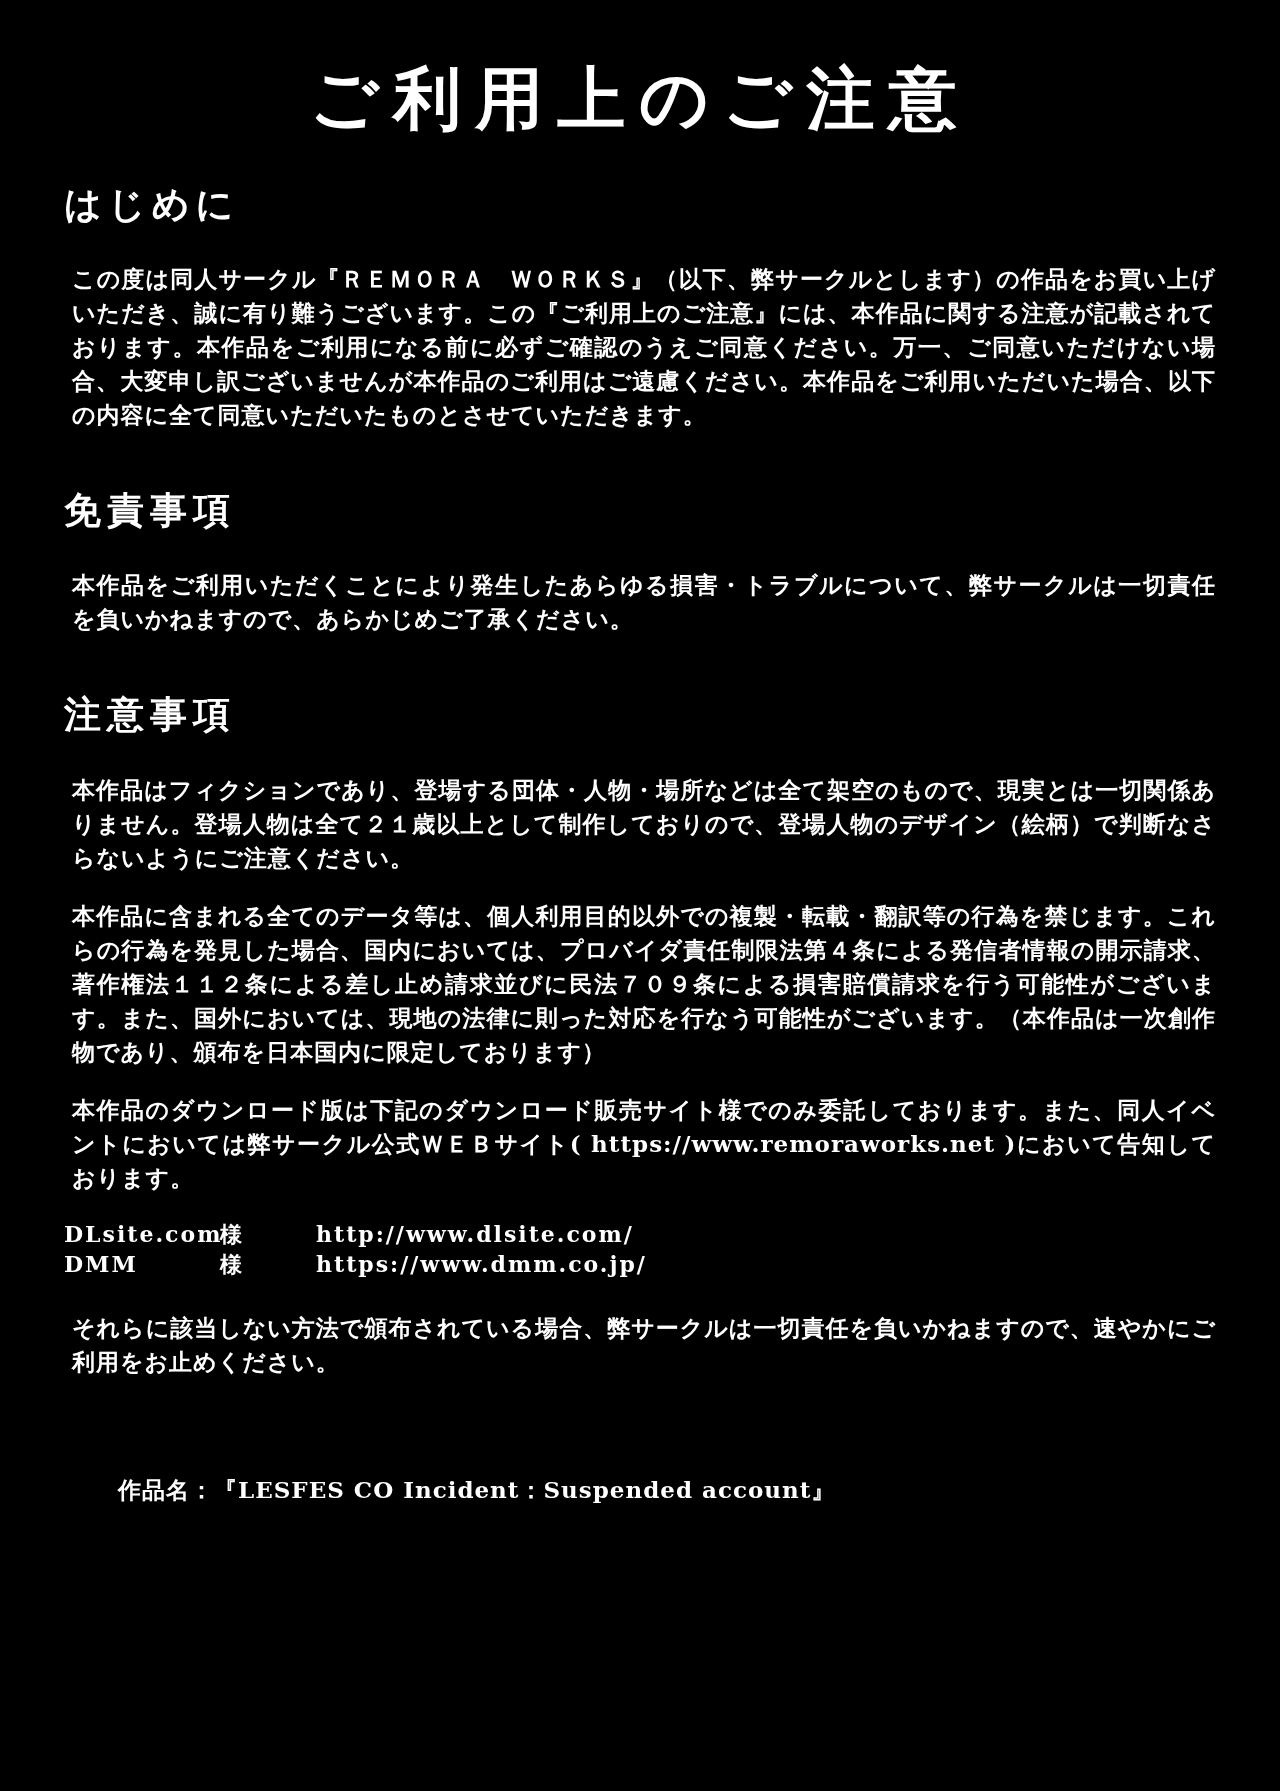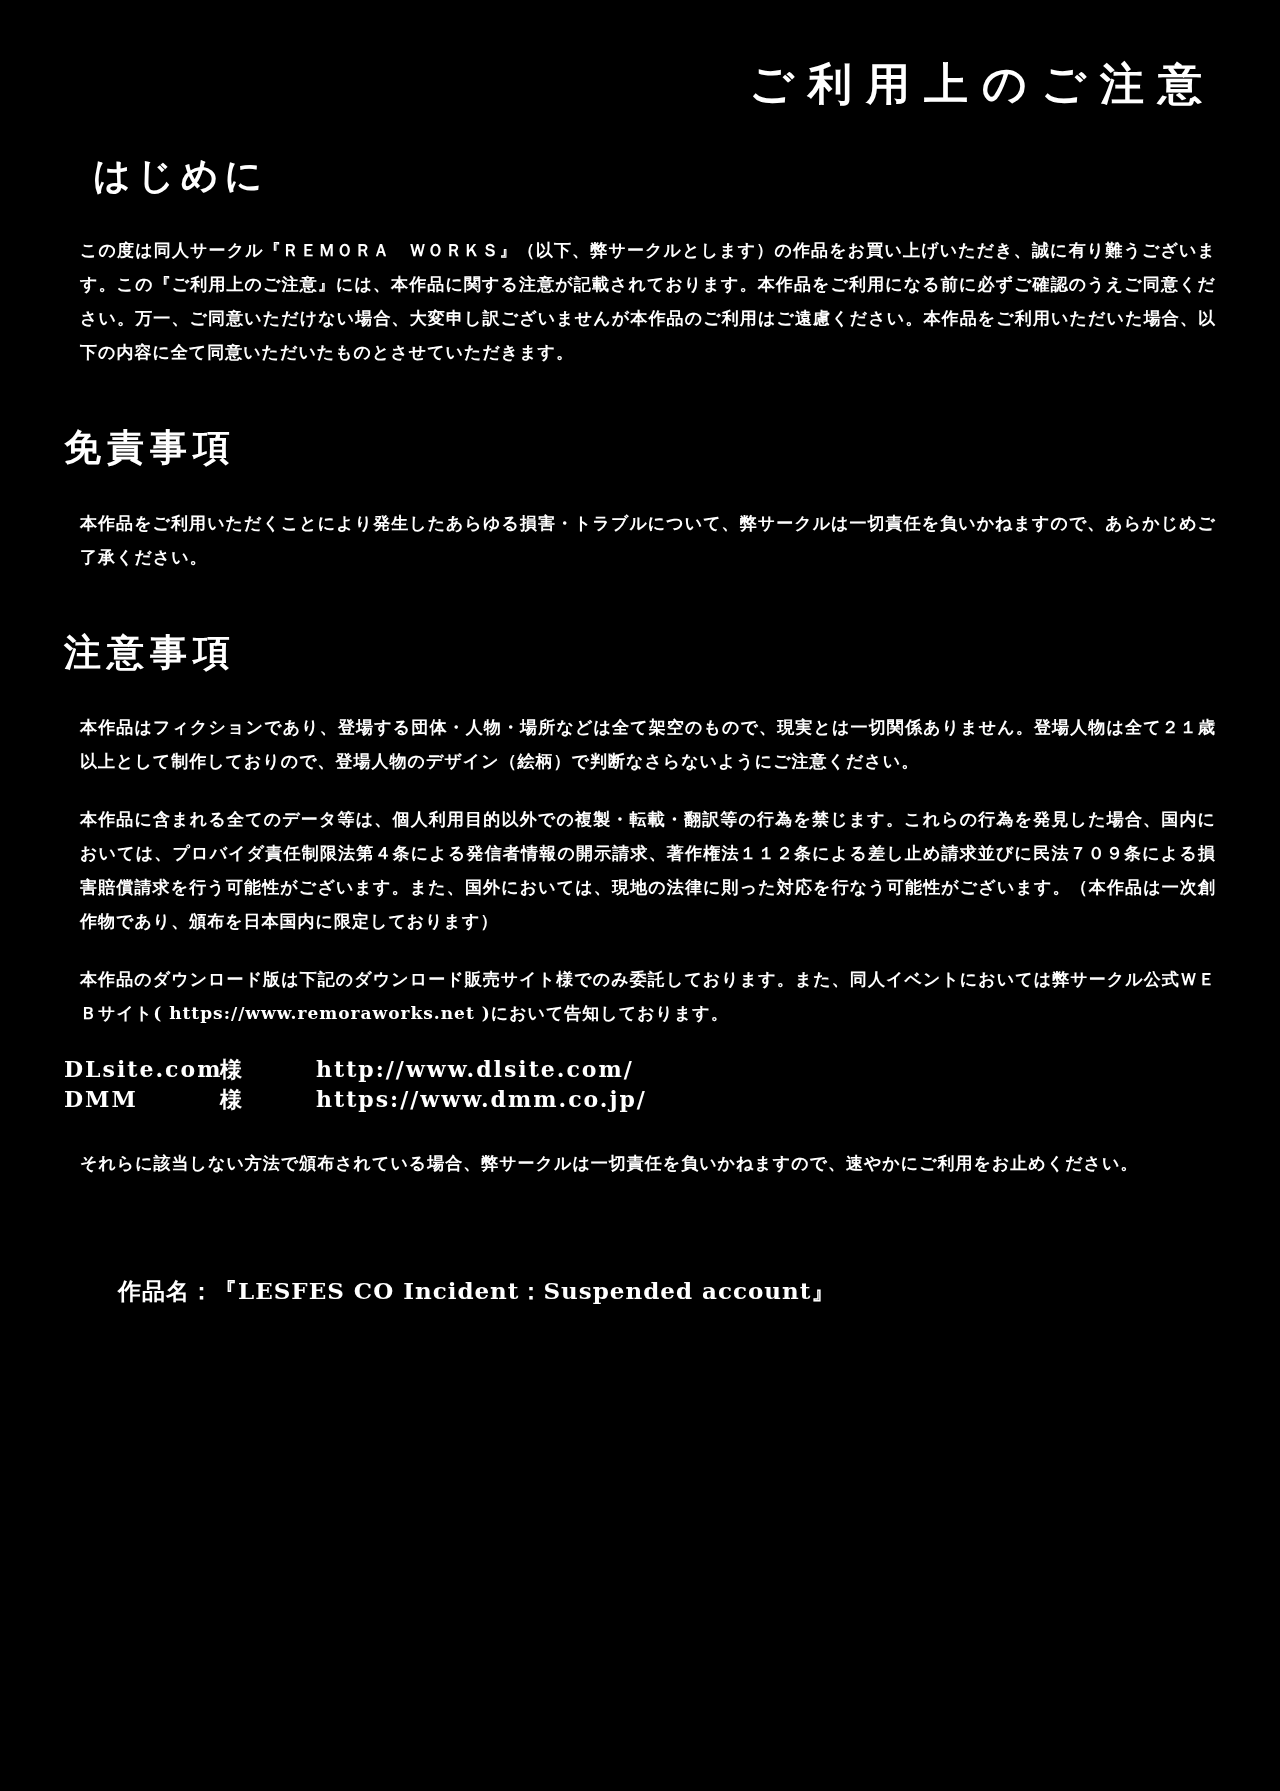--- a/index.html
+++ b/index.html
@@ -12,43 +12,42 @@
     width: 1280px;
     min-height: 1791px;
     box-sizing: border-box;
     background: #000000;
     color: #ffffff;
     padding: 46px 64px 140px 64px;
     font-family: "DejaVu Serif", "Liberation Serif", serif;
     font-weight: bold;
   }
   .doc-title {
-    font-size: 44px;
+    font-size: 68px;
     letter-spacing: 14px;
-    text-align: right;
+    text-align: center;
     margin: 12px 0 0 0;
     font-weight: bold;
     line-height: 1.2;
   }
   .section-heading {
     font-size: 37px;
     letter-spacing: 6px;
     font-weight: bold;
     margin: 56px 0 36px 0;
     line-height: 1.2;
   }
   .section-heading.first {
     margin-top: 42px;
-    margin-left: 29px;
   }
   .body-para {
-    font-size: 17px;
+    font-size: 23px;
     line-height: 34px;
     letter-spacing: 1px;
-    margin: 0 0 24px 16px;
+    margin: 0 0 24px 8px;
     text-align: justify;
     text-justify: inter-character;
   }
   .download-sites {
     margin: 22px 0 32px 0;
   }
   .site-row {
     display: flex;
     align-items: flex-end;
     font-size: 22px;

